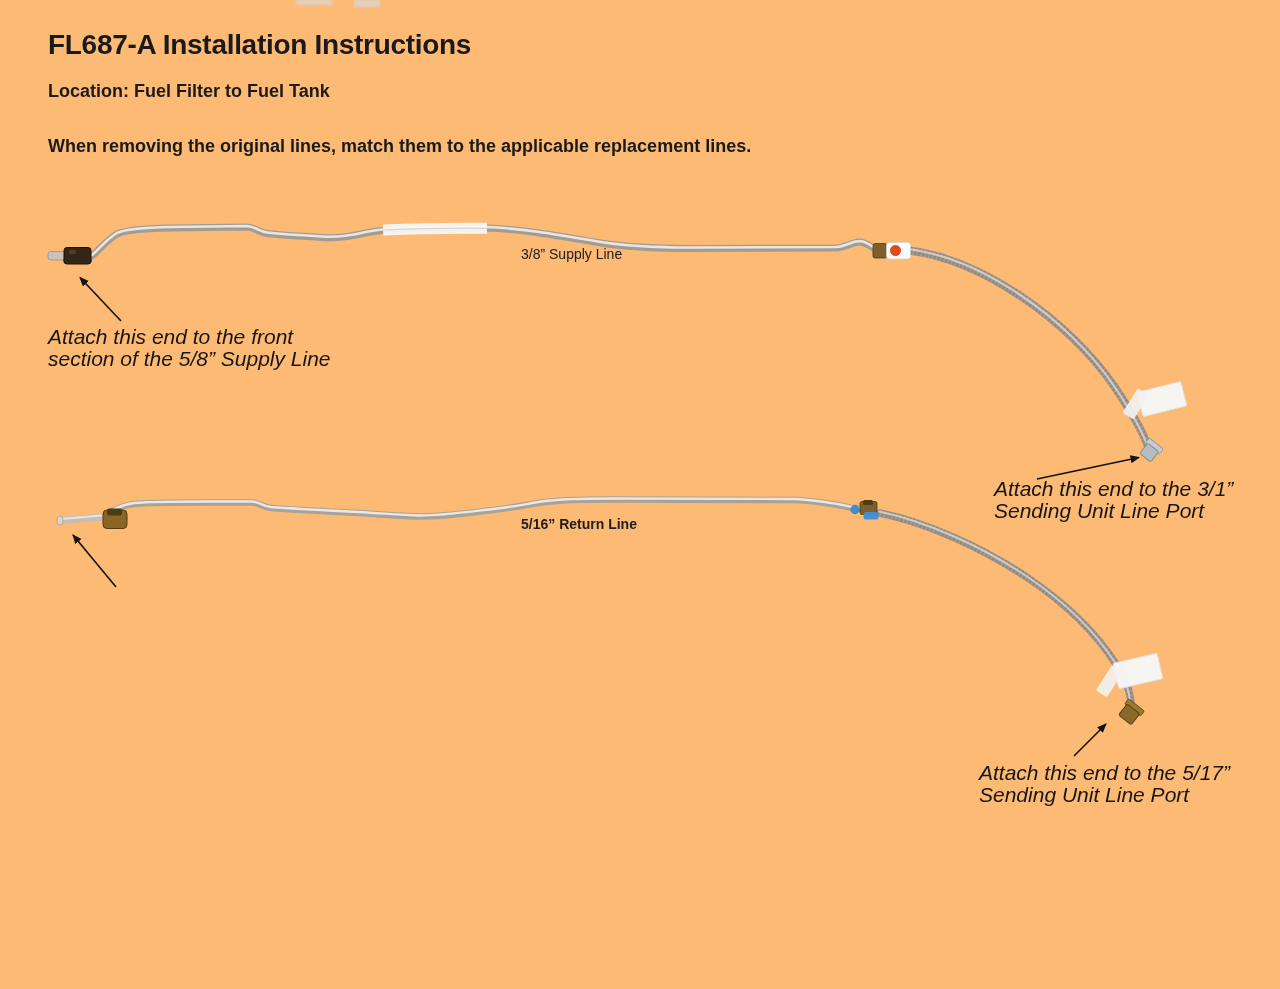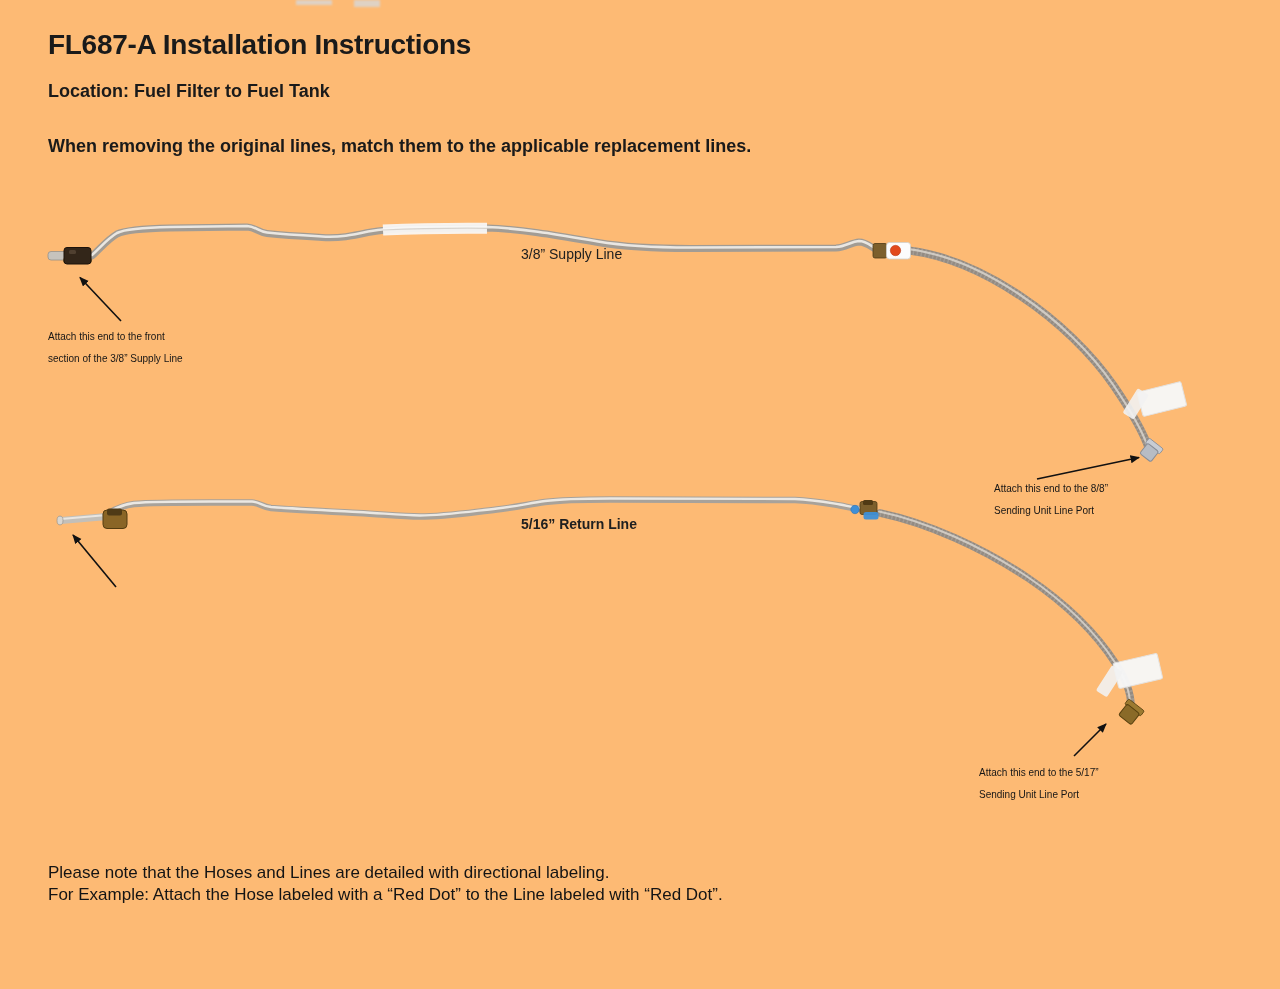--- a/index.html
+++ b/index.html
@@ -7,21 +7,21 @@
     position:relative;
     width:1280px;height:989px;
     background:#fdba74;
     overflow:hidden;
     font-family:"Liberation Sans",sans-serif;
   }
   .txt{position:absolute;color:#1a1a1a;white-space:nowrap;}
   .title{font-size:28px;font-weight:700;letter-spacing:-0.3px;}
   .h2{font-size:18px;font-weight:700;}
   .fig-label{font-size:14px;font-weight:400;color:#202020;}
-  .note{font-size:10px;font-weight:400;line-height:22px;color:#161616;}
+  .note{font-size:21px;font-weight:400;line-height:22px;color:#161616;font-style:italic;}
   .footer{font-size:17px;font-weight:400;line-height:22px;color:#141414;}
   .artifact{position:absolute;background:#d8d8d8;filter:blur(1px);opacity:.8;}
   svg.diagram{position:absolute;left:0;top:0;}
 </style>
 </head>
 <body>
 
 <div class="page">
 
   <div class="artifact" style="left:296px;top:0;width:36px;height:5px;"></div>
@@ -139,34 +139,30 @@
   <div class="txt title" style="left:48px;top:29px;">FL687-A Installation Instructions</div>
 
   <div class="txt h2" style="left:48px;top:136px;">When removing the original lines, match them to the applicable replacement lines.</div>
 
   <div class="txt h2" style="left:48px;top:81px;">Location: Fuel Filter to Fuel Tank</div>
 
   <div class="txt fig-label" style="left:521px;top:246px;">3/8” Supply Line</div>
 
   <div class="txt note" style="left:48px;top:326px;">
     <div>Attach this end to the front</div>
-    <div>section of the 3/8” Supply Line</div>
+    <div>section of the 5/8” Supply Line</div>
   </div>
 
   <div class="txt note" style="left:994px;top:478px;">
-    <div>Attach this end to the 8/8”</div>
+    <div>Attach this end to the 3/1”</div>
     <div>Sending Unit Line Port</div>
   </div>
 
   <div class="txt fig-label" style="left:521px;top:516px;font-weight:bold;">5/16” Return Line</div>
 
 
   <div class="txt note" style="left:979px;top:762px;">
     <div>Attach this end to the 5/17”</div>
     <div>Sending Unit Line Port</div>
   </div>
 
-  <div class="txt footer" style="left:48px;top:862px;">
-    <div>Please note that the Hoses and Lines are detailed with directional labeling.</div>
-    <div>For Example: Attach the Hose labeled with a “Red Dot” to the Line labeled with “Red Dot”.</div>
-  </div>
 
 </div>
 
 </body></html>

